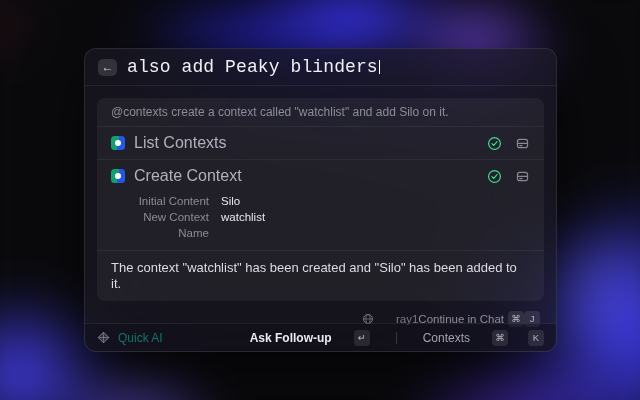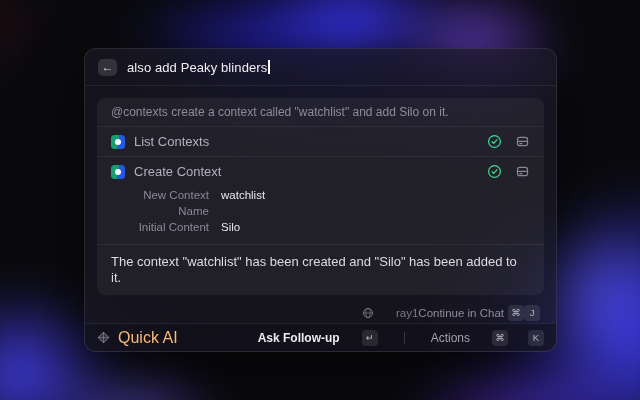--- a/index.html
+++ b/index.html
@@ -38,21 +38,21 @@
     overflow: hidden;
   }
 
   .input-row { flex: none; height: 36px; display: flex; align-items: center; gap: 10px; padding: 0 13px; }
   .back-btn {
     width: 19px; height: 17px; border-radius: 5px;
     background: rgba(255,255,255,0.13);
     display: flex; align-items: center; justify-content: center;
     color: #d8d7dd; font-size: 12px; line-height: 1; cursor: default;
   }
-  .input-text { font-size: 13px; color: #f0eff3; letter-spacing: 0.1px; }
+  .input-text { font-size: 18px; color: #f0eff3; letter-spacing: 0.1px; font-family: Liberation Mono, monospace; }
   .caret { display: inline-block; width: 1.5px; height: 14px; background: #ffffff; vertical-align: -2px; margin-left: 1px; }
 
   .hdiv { flex: none; height: 1px; background: rgba(255,255,255,0.07); }
 
   .body { flex: 1; display: flex; flex-direction: column; padding: 12px 12px 0 12px; min-height: 0; align-items: flex-end; }
 
   .card {
     flex: none; border-radius: 8px;
     background: rgba(255,255,255,0.05);
     overflow: hidden;
@@ -62,21 +62,21 @@
   .prompt-row { padding: 7px 14px; font-size: 12px; color: #8f8c9b; line-height: 14px; }
 
   .tool-row { display: flex; align-items: center; padding: 7px 14px; }
   .tool-left { display: flex; align-items: center; gap: 9px; flex: 1; min-width: 0; }
   .ext-icon {
     width: 14px; height: 14px; border-radius: 3.5px; flex: none;
     background: linear-gradient(100deg, #14a06e 48%, #2457e5 52%);
     display: flex; align-items: center; justify-content: center;
   }
   .ext-icon svg { display: block; }
-  .tool-label { font-size: 13px; color: #b3b0be; }
+  .tool-label { font-size: 16px; color: #b3b0be; }
   .tool-right { display: flex; align-items: center; gap: 13px; flex: none; }
   .tool-right svg { display: block; }
 
   .params { padding: 1px 14px 9px 14px; }
   .param-row { display: flex; align-items: baseline; gap: 12px; line-height: 16px; }
   .param-label { width: 98px; flex: none; text-align: right; font-size: 11.5px; color: #8c8a99; }
   .param-value { font-size: 11.5px; color: #e7e6ed; font-weight: 500; }
 
   .result-row { padding: 9px 14px; font-size: 13px; color: #dcdbe2; line-height: 16px; }
 
@@ -97,21 +97,21 @@
   .spacer { flex: 1; }
 
   .bottom-bar {
     flex: none; height: 28px;
     border-top: 1px solid rgba(255,255,255,0.08);
     background: rgba(16,14,24,0.45);
     display: flex; align-items: center; padding: 0 12px;
   }
   .bar-left { display: flex; align-items: center; gap: 8px; flex: 1; }
   .bar-left svg { display: block; }
-  .quickai-label { font-size: 16px; color: #fdba74; }
+  .quickai-label { font-size: 12px; color: #0f766e; }
   .bar-right { display: flex; align-items: center; gap: 20px; }
   .primary-action { font-size: 12px; font-weight: 700; color: #eceaf1; margin-right: 2px; }
   .secondary-action { font-size: 12px; color: #a5a2b0; margin-right: 2px; }
   .vdiv { width: 1px; height: 12px; background: rgba(255,255,255,0.16); margin: 0 6px; }
 </style>
 </head>
 <body>
 
 <div class="stage">
   <div class="bg"></div>
@@ -175,26 +175,26 @@
               </svg>
               <svg width="15" height="15" viewBox="0 0 16 16">
                 <rect x="2.6" y="3.6" width="10.8" height="8.8" rx="2.4" fill="none" stroke="#8b8895" stroke-width="1.2"></rect>
                 <line x1="2.6" y1="7.9" x2="13.4" y2="7.9" stroke="#8b8895" stroke-width="1.2"></line>
                 <line x1="5.2" y1="10.2" x2="7.4" y2="10.2" stroke="#8b8895" stroke-width="1.3" stroke-linecap="round"></line>
               </svg>
             </div>
           </div>
           <div class="params">
             <div class="param-row">
+              <div class="param-label">Initial Content</div>
+              <div class="param-value">Silo</div>
+            </div>
+            <div class="param-row">
               <div class="param-label">New Context Name</div>
               <div class="param-value">watchlist</div>
-            </div>
-            <div class="param-row">
-              <div class="param-label">Initial Content</div>
-              <div class="param-value">Silo</div>
             </div>
           </div>
         </div>
 
         <div class="card-sep"></div>
 
         <div class="result-row">The context "watchlist" has been created and "Silo" has been added to it.</div>
       </div>
 
       <div class="meta-row">
@@ -221,20 +221,20 @@
         <svg width="13" height="13" viewBox="0 0 16 16">
           <path d="M8 1.5 L14.5 8 L8 14.5 L1.5 8 Z" fill="rgba(141,138,151,0.28)" stroke="#8d8a97" stroke-width="1.1" stroke-linejoin="round"></path>
           <path d="M8 1.5 L8 14.5 M1.5 8 L14.5 8" stroke="#8d8a97" stroke-width="0.8"></path>
         </svg>
         <span class="quickai-label">Quick AI</span>
       </div>
       <div class="bar-right">
         <span class="primary-action">Ask Follow-up</span>
         <span class="key">↵</span>
         <span class="vdiv"></span>
-        <span class="secondary-action">Actions</span>
+        <span class="secondary-action">Contexts</span>
         <span class="key">⌘</span>
         <span class="key">K</span>
       </div>
     </div>
 
   </div>
 </div>
 
 </body></html>

